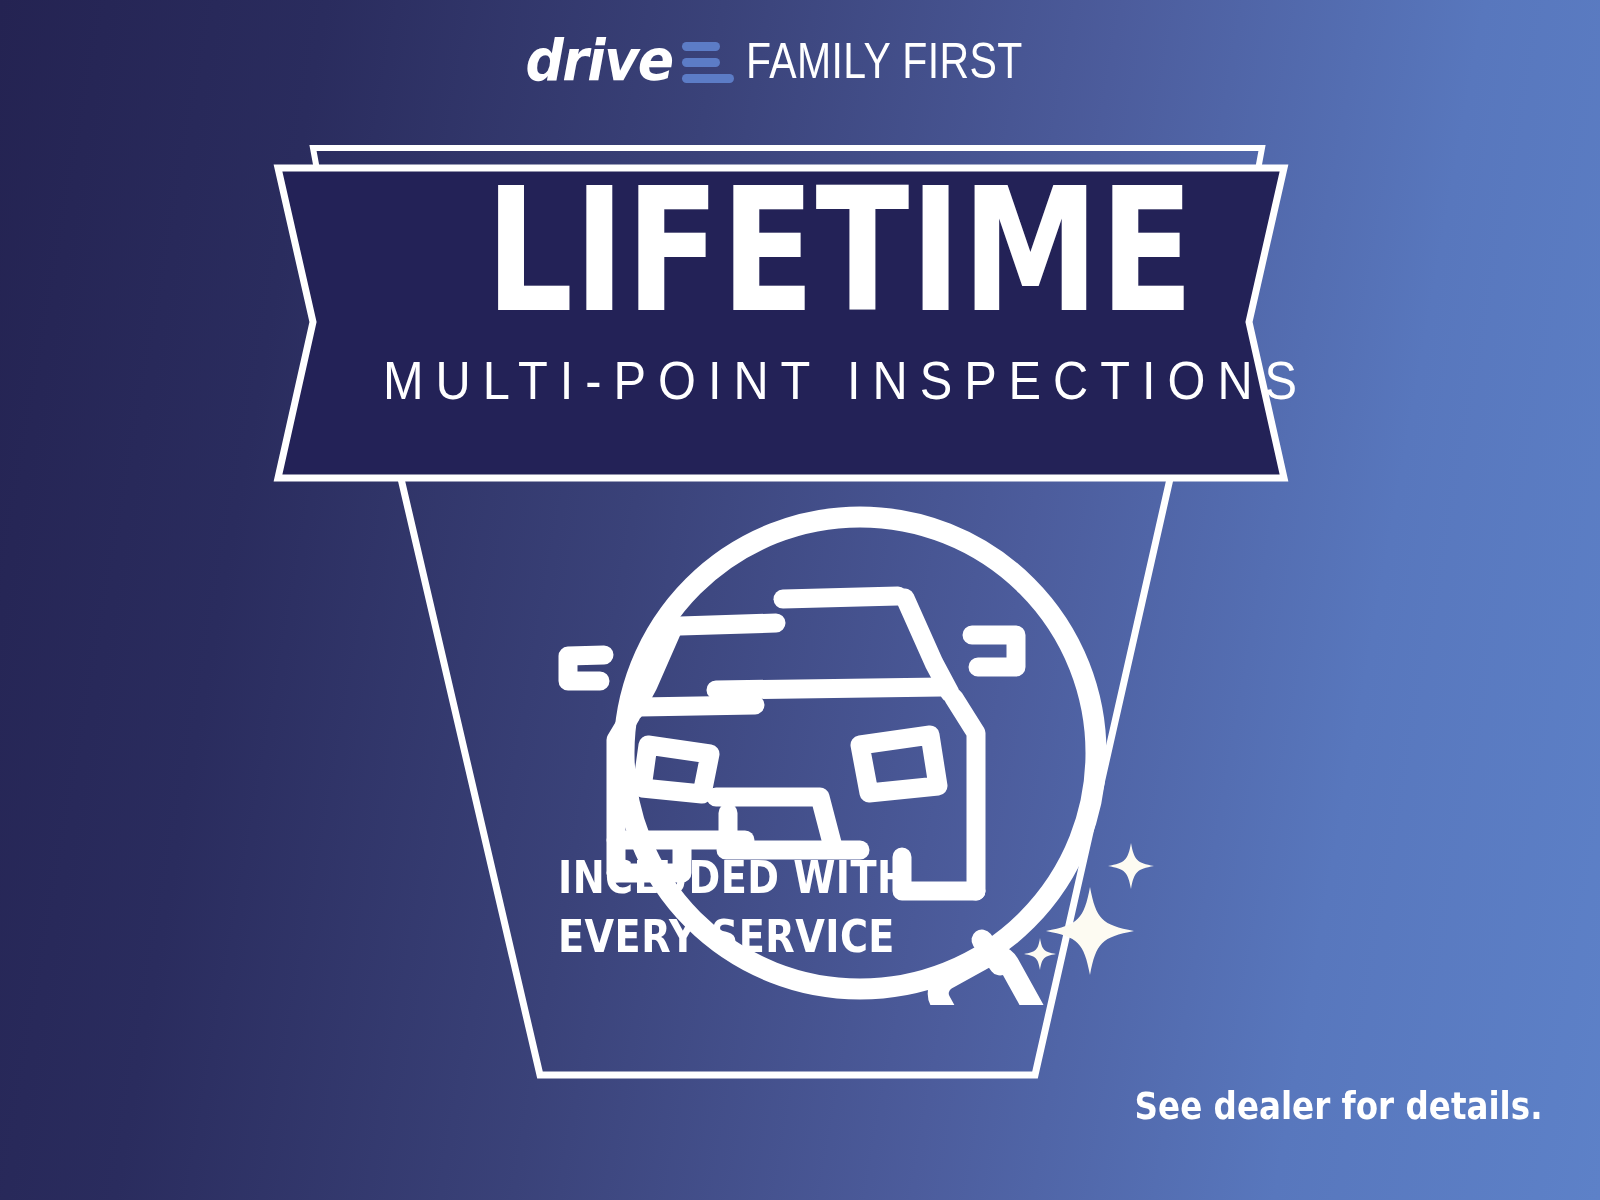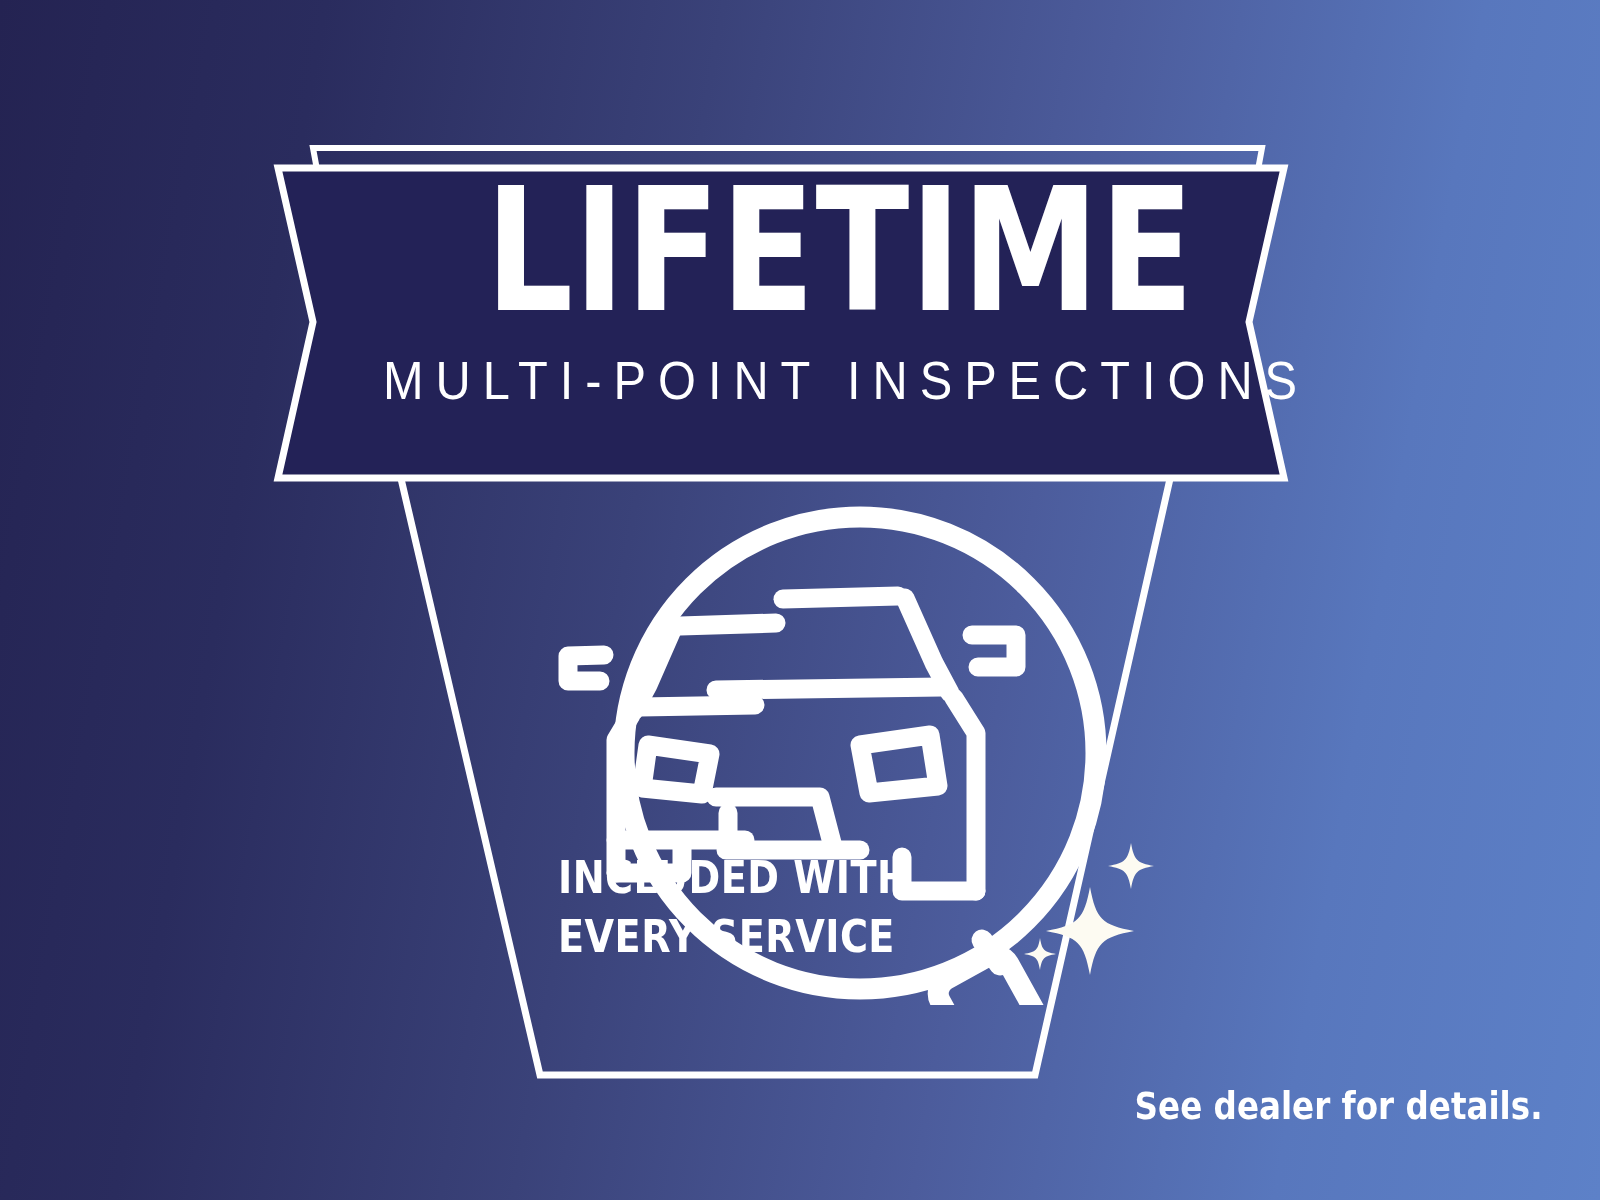--- a/index.html
+++ b/index.html
@@ -153,20 +153,29 @@
     transform: scaleX(0.88);
     transform-origin: right bottom;
     white-space: nowrap;
   }
 </style>
 </head>
 <body>
 
 <div id="stage">
 
+  <div id="logo-row">
+    <span id="logo-drive">drive</span>
+    <span id="logo-bars">
+      <i class="b1"></i>
+        <i class="b2"></i>
+        <i class="b3"></i>
+    </span>
+    <span id="logo-family">FAMILY FIRST</span>
+  </div>
 
   <svg id="shield-svg" viewBox="0 0 1600 1200">
 
     <path d="M 399 470 L 540 1075 L 1035 1075 L 1172 470" fill="none" stroke="#ffffff" stroke-width="7" stroke-linejoin="miter" stroke-linecap="butt"></path>
 
     <path d="M 313 148 L 1262 148 L 1234 300 L 1262 452 L 313 452 L 341 300 Z" fill="none" stroke="#ffffff" stroke-width="6"></path>
 
     <path d="M 278 168 L 1284 168 L 1249 322 L 1284 478 L 278 478 L 313 322 Z" fill="#232257" stroke="#ffffff" stroke-width="7"></path>
   </svg>
 

